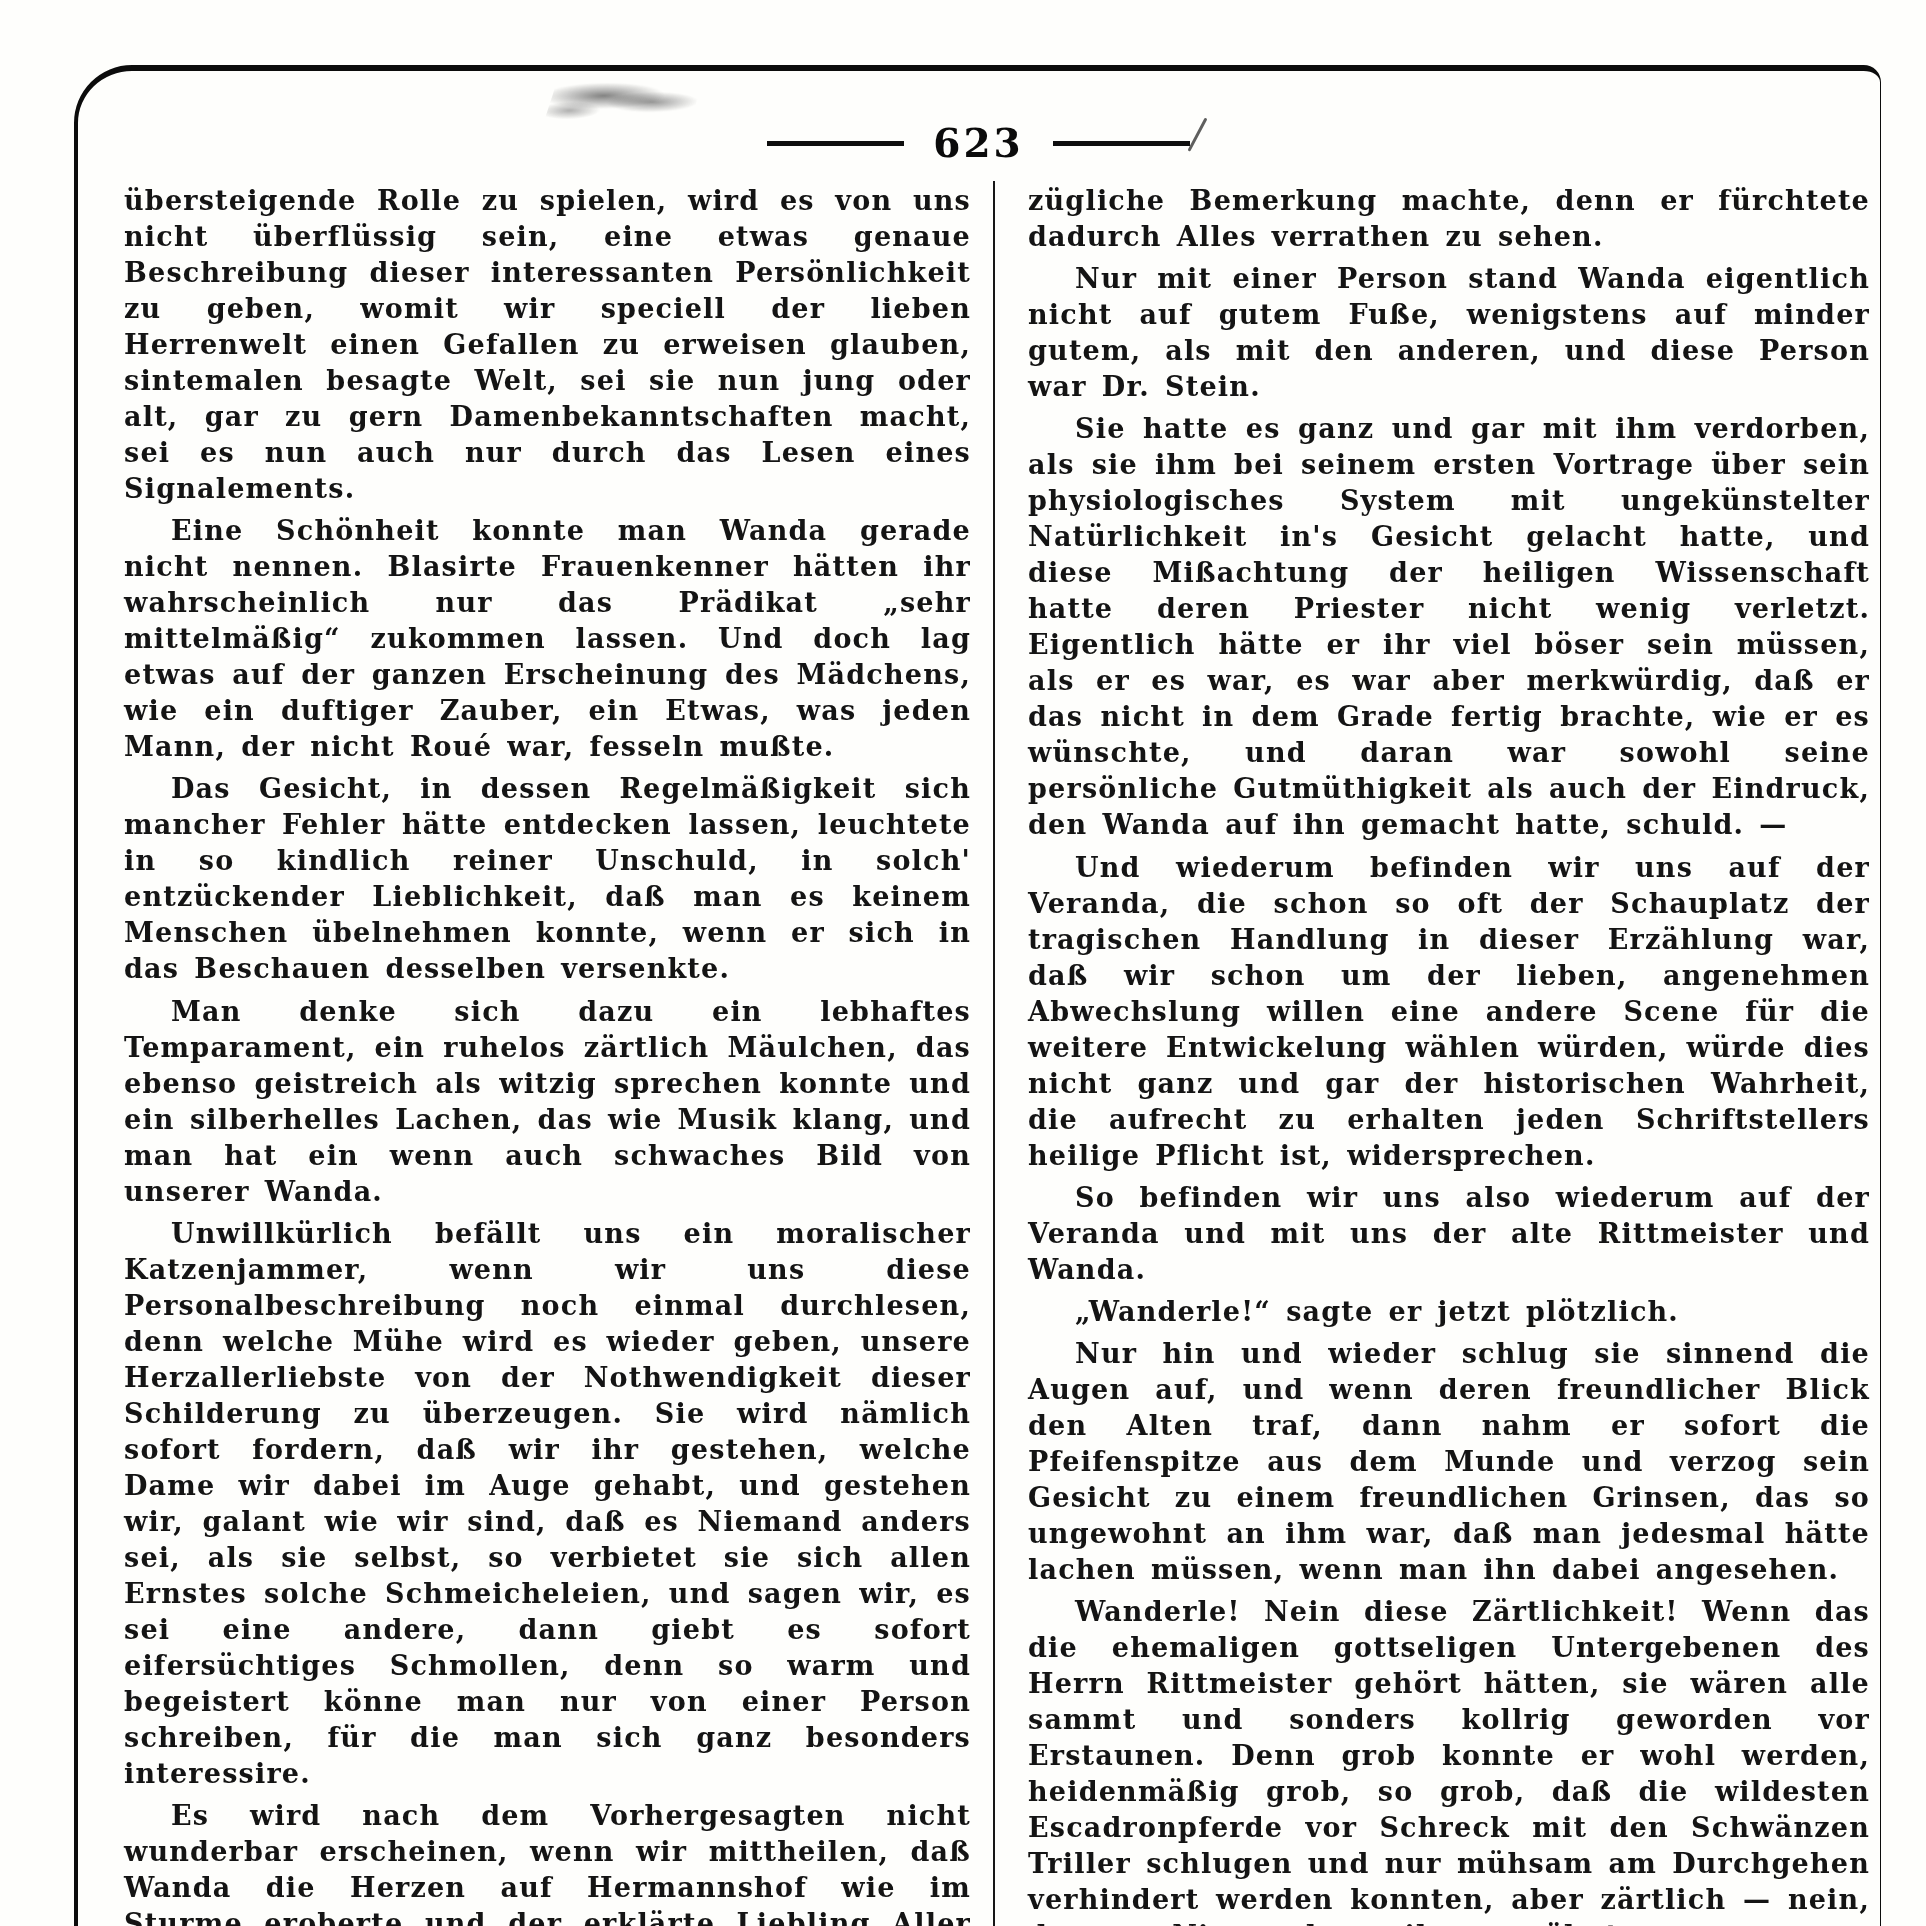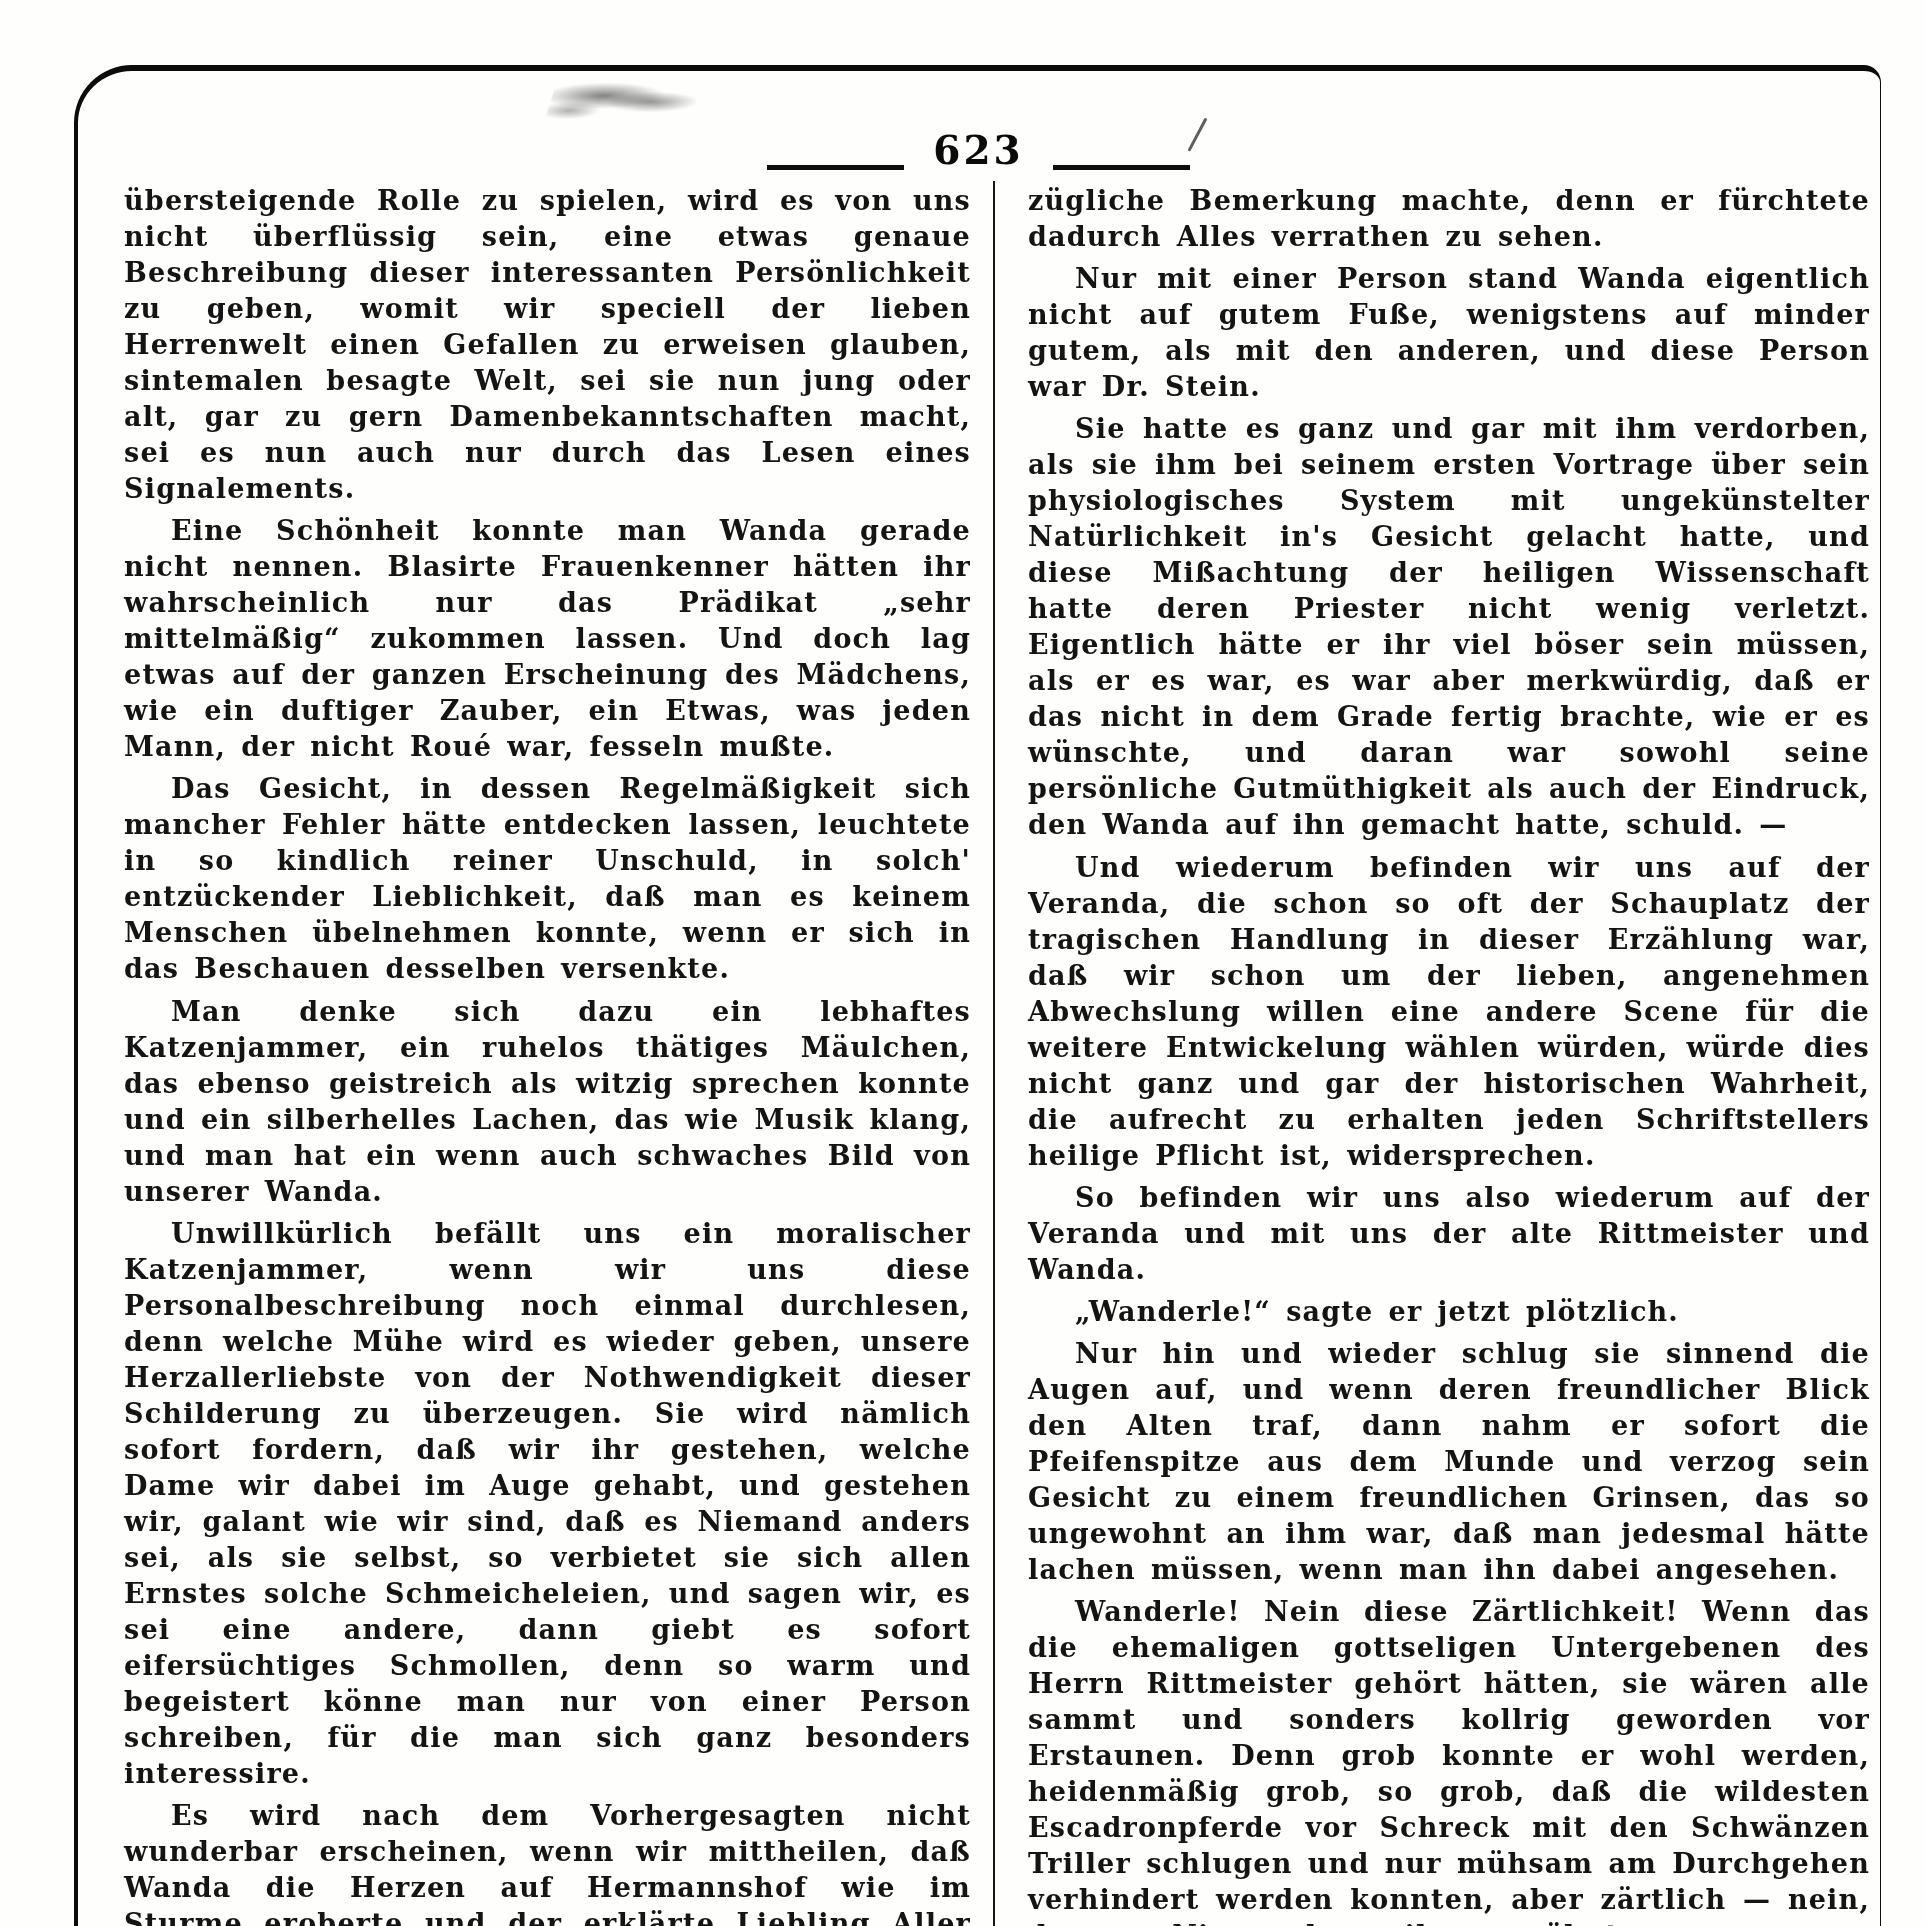--- a/index.html
+++ b/index.html
@@ -29,21 +29,21 @@
     background: transparent;
   }
   .page-header {
     position: absolute;
     left: 75px;
     top: 116px;
     width: 1807px;
     height: 54px;
     display: flex;
     justify-content: center;
-    align-items: flex-end;
+    align-items: center;
     gap: 29px;
   }
   .header-rule {
     width: 137px;
     height: 5px;
     background: #0e0e0e;
   }
   .page-number {
     font-size: 39px;
     font-weight: bold;
@@ -115,21 +115,21 @@
   <span class="page-number">623</span>
   <span class="header-rule"></span>
 </div>
 
 <div class="column-divider"></div>
 
 <div class="column left">
     <p class="para no-indent">übersteigende Rolle zu spielen, wird es von uns nicht überflüssig sein, eine etwas genaue Beschreibung dieser interessanten Persönlichkeit zu geben, womit wir speciell der lieben Herrenwelt einen Gefallen zu erweisen glauben, sintemalen besagte Welt, sei sie nun jung oder alt, gar zu gern Damenbekanntschaften macht, sei es nun auch nur durch das Lesen eines Signalements.</p>
     <p class="para">Eine Schönheit konnte man Wanda gerade nicht nennen. Blasirte Frauenkenner hätten ihr wahrscheinlich nur das Prädikat „sehr mittelmäßig“ zukommen lassen. Und doch lag etwas auf der ganzen Erscheinung des Mädchens, wie ein duftiger Zauber, ein Etwas, was jeden Mann, der nicht Roué war, fesseln mußte.</p>
     <p class="para">Das Gesicht, in dessen Regelmäßigkeit sich mancher Fehler hätte entdecken lassen, leuchtete in so kindlich reiner Unschuld, in solch' entzückender Lieblichkeit, daß man es keinem Menschen übelnehmen konnte, wenn er sich in das Beschauen desselben versenkte.</p>
-    <p class="para">Man denke sich dazu ein lebhaftes Katzenjammer, ein ruhelos thätiges Mäulchen, das ebenso geistreich als witzig sprechen konnte und ein silberhelles Lachen, das wie Musik klang, und man hat ein wenn auch schwaches Bild von unserer Wanda.</p>
+    <p class="para">Man denke sich dazu ein lebhaftes Temparament, ein ruhelos zärtlich Mäulchen, das ebenso geistreich als witzig sprechen konnte und ein silberhelles Lachen, das wie Musik klang, und man hat ein wenn auch schwaches Bild von unserer Wanda.</p>
     <p class="para">Unwillkürlich befällt uns ein moralischer Katzenjammer, wenn wir uns diese Personalbeschreibung noch einmal durchlesen, denn welche Mühe wird es wieder geben, unsere Herzallerliebste von der Nothwendigkeit dieser Schilderung zu überzeugen. Sie wird nämlich sofort fordern, daß wir ihr gestehen, welche Dame wir dabei im Auge gehabt, und gestehen wir, galant wie wir sind, daß es Niemand anders sei, als sie selbst, so verbietet sie sich allen Ernstes solche Schmeicheleien, und sagen wir, es sei eine andere, dann giebt es sofort eifersüchtiges Schmollen, denn so warm und begeistert könne man nur von einer Person schreiben, für die man sich ganz besonders interessire.</p>
     <p class="para">Es wird nach dem Vorhergesagten nicht wunderbar erscheinen, wenn wir mittheilen, daß Wanda die Herzen auf Hermannshof wie im Sturme eroberte und der erklärte Liebling Aller wurde.</p>
     <p class="para">Doch zur Sache.</p>
     <p class="para">Frau Brandow hatte sie schon deshalb in ihr Herz geschlossen, weil es die Tochter der Freundin war, und wahrscheinlich wäre sie ihr auch bei geringeren persönlichen Vorzügen zugethan gewesen.</p>
   </div>
 <div class="column right">
     <p class="para no-indent">zügliche Bemerkung machte, denn er fürchtete dadurch Alles verrathen zu sehen.</p>
     <p class="para">Nur mit einer Person stand Wanda eigentlich nicht auf gutem Fuße, wenigstens auf minder gutem, als mit den anderen, und diese Person war Dr. Stein.</p>
     <p class="para">Sie hatte es ganz und gar mit ihm verdorben, als sie ihm bei seinem ersten Vortrage über sein physiologisches System mit ungekünstelter Natürlichkeit in's Gesicht gelacht hatte, und diese Mißachtung der heiligen Wissenschaft hatte deren Priester nicht wenig verletzt. Eigentlich hätte er ihr viel böser sein müssen, als er es war, es war aber merkwürdig, daß er das nicht in dem Grade fertig brachte, wie er es wünschte, und daran war sowohl seine persönliche Gutmüthigkeit als auch der Eindruck, den Wanda auf ihn gemacht hatte, schuld. —</p>
     <p class="para">Und wiederum befinden wir uns auf der Veranda, die schon so oft der Schauplatz der tragischen Handlung in dieser Erzählung war, daß wir schon um der lieben, angenehmen Abwechslung willen eine andere Scene für die weitere Entwickelung wählen würden, würde dies nicht ganz und gar der historischen Wahrheit, die aufrecht zu erhalten jeden Schriftstellers heilige Pflicht ist, widersprechen.</p>

